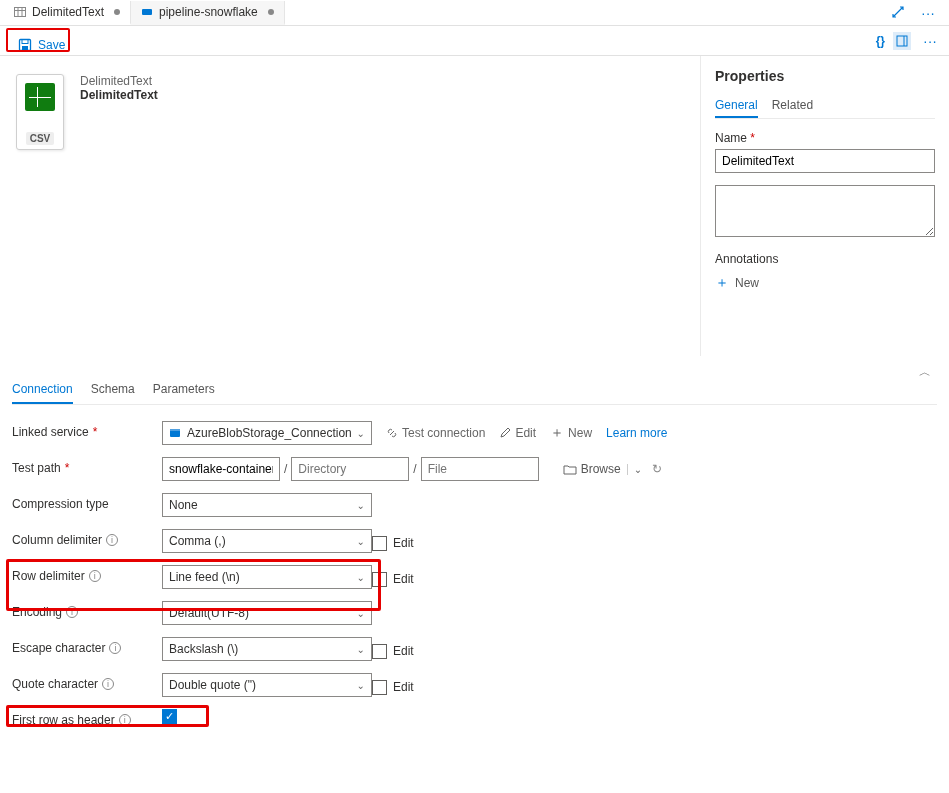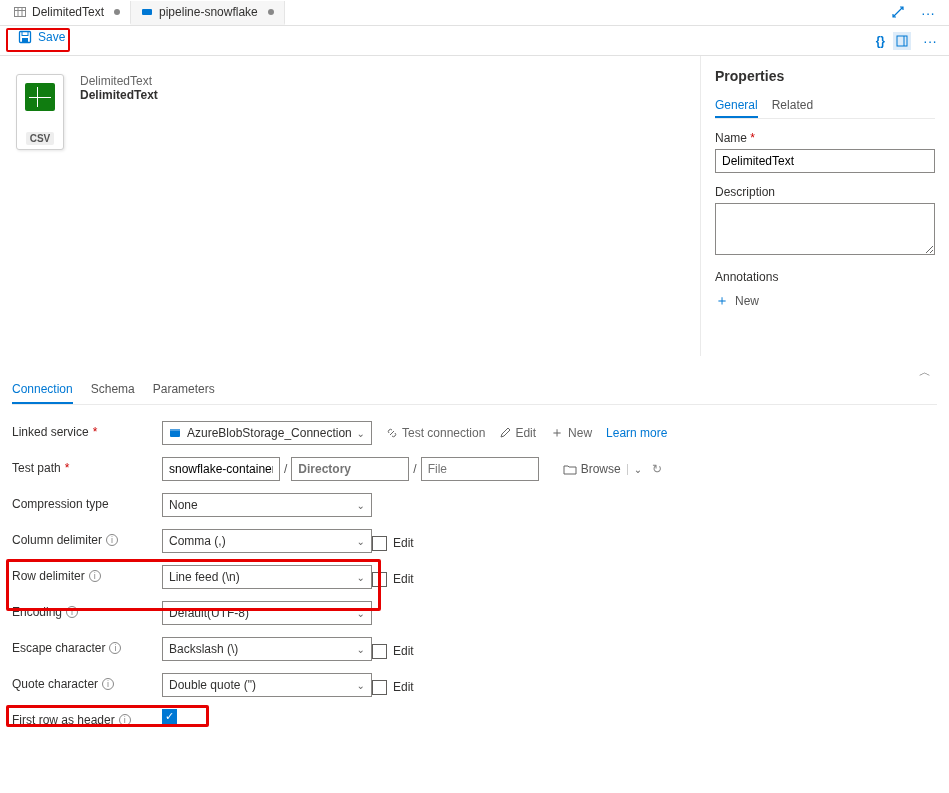--- a/index.html
+++ b/index.html
@@ -6,21 +6,21 @@
   body { margin: 0; background: #fff; color: #323130; font-size: 12px; width: 949px; }
   .tabbar { display: flex; align-items: center; height: 26px; border-bottom: 1px solid #e1e1e1; padding: 0 4px; position: relative; }
   .tab { display: flex; align-items: center; gap: 6px; padding: 0 10px; height: 24px; background: #f6f6f6; border-right: 1px solid #e5e5e5; border-bottom: 2px solid transparent; cursor: pointer; }
   .tab.active { background: #fff; border-bottom: 2px solid #fff; }
   .tab-icon { width: 12px; height: 12px; display: flex; align-items: center; justify-content: center; }
   .tab-label { font-size: 12px; }
   .dot { width: 6px; height: 6px; background: #888; border-radius: 50%; margin-left: 4px; }
   .tabbar-right { margin-left: auto; display: flex; gap: 8px; padding-right: 6px; }
   .icon-btn { color: #0078d4; cursor: pointer; font-size: 14px; padding: 2px 4px; }
   .toolbar { display: flex; align-items: center; height: 30px; border-bottom: 1px solid #e1e1e1; padding: 0 8px; position: relative; }
-  .save-btn { display: inline-flex; align-items: flex-start; gap: 6px; height: 22px; padding: 0 10px; cursor: pointer; color: #0078d4; font-size: 12px; }
+  .save-btn { display: inline-flex; align-items: flex-end; gap: 6px; height: 22px; padding: 0 10px; cursor: pointer; color: #0078d4; font-size: 12px; }
   .save-highlight { position: absolute; left: 6px; top: 2px; width: 64px; height: 24px; border: 2.5px solid #e60000; border-radius: 2px; pointer-events:none; }
   .toolbar-right { margin-left: auto; display: flex; gap: 8px; align-items: center; }
   .code-icon { color: #0078d4; font-weight: bold; cursor: pointer; }
   .box-icon { width: 18px; height: 18px; background: #deecf9; display: flex; align-items:center; justify-content:center; color:#0078d4; cursor: pointer; }
   .main-row { display: flex; }
   .canvas-area { flex: 1; border-right: 1px solid #eaeaea; padding: 10px 0 0 0; min-height: 300px; position: relative; }
   .dataset-head { display: flex; align-items: flex-start; gap: 16px; padding: 8px 16px; }
   .csv-icon { width: 48px; height: 76px; border: 1px solid #cfcfcf; border-radius: 3px; display: flex; flex-direction: column; align-items: center; justify-content: flex-end; padding: 4px; background: #fff; position: relative; box-shadow: 1px 1px 3px rgba(0,0,0,0.1);}
   .csv-icon .grid { width: 30px; height: 28px; background: #107c10; position: absolute; top: 8px; border-radius: 2px; }
   .csv-icon .grid::before,.csv-icon .grid::after{content:"";position:absolute;background:#fff;}
@@ -145,21 +145,20 @@
 
   <div class="props">
     <h4>Properties</h4>
     <div class="subtabs">
       <div class="subtab active">General</div>
       <div class="subtab">Related</div>
     </div>
     <label class="fld-label req">Name</label>
     <input class="in" value="DelimitedText" style="">
     <div style="height:12px"></div>
-    <label class="fld-label">Description</label>
     <textarea class="ta" style=""></textarea>
     <div style="height:12px"></div>
     <label class="fld-label">Annotations</label>
     <div class="annot-add">
       <span class="plus">＋</span>
       <span>New</span>
     </div>
   </div>
 </div>
 
@@ -207,21 +206,21 @@
       </span>
       <span class="link">Learn more</span>
     </div>
 
     <div class="form-label req">
         <span>Test path</span>
       </div>
     <div class="fp-row">
       <input class="fp-in" style="width: 118px;" value="snowflake-container">
       <span class="fp-sep">/</span>
-      <input class="fp-in" style="width: 118px; color: rgb(136, 136, 136); font-weight: bold;" placeholder="Directory">
+      <input class="fp-in" style="width: 118px; color: rgb(136, 136, 136);" placeholder="Directory">
       <span class="fp-sep">/</span>
       <input class="fp-in" style="width: 118px; color: rgb(136, 136, 136);" placeholder="File">
       <span class="browse">
         <svg width="14" height="12" viewBox="0 0 14 12">
             <path d="M1 3h4l1 1h7v7H1z" fill="none" stroke="#666"></path>
           </svg>
         <span>Browse</span>
       </span>
       <span style="margin-left:2px;border-left:1px solid #ccc;padding-left:6px;" class="small-caret">⌄</span>
       <span style="margin-left:6px;color:#888;cursor:pointer">↻</span>

